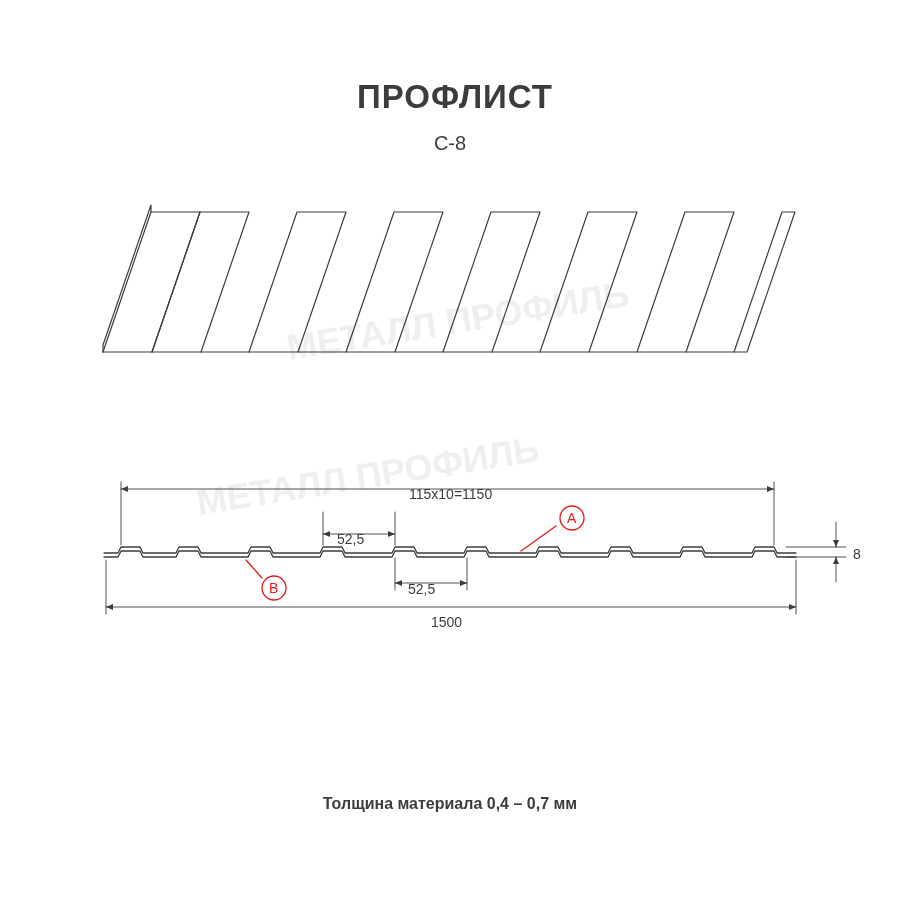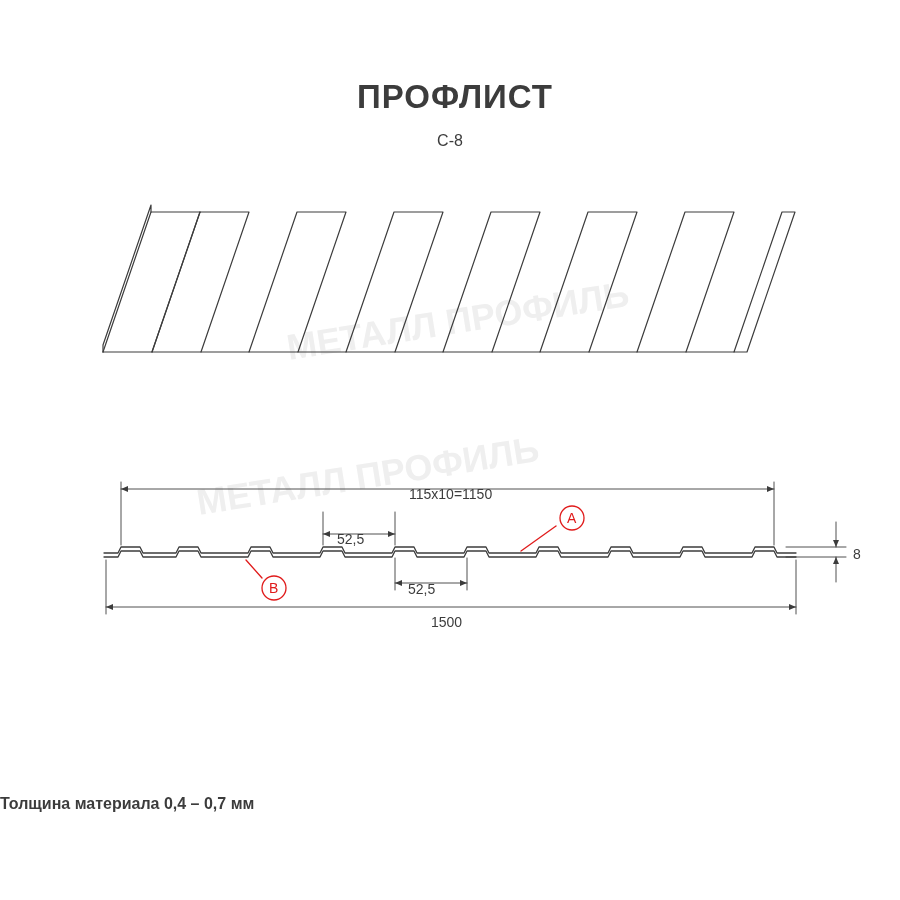--- a/index.html
+++ b/index.html
@@ -30,28 +30,29 @@
     font-weight: bold;
     letter-spacing: 1px;
     color: #3c3c3c;
   }
   .subtitle {
     position: absolute;
     top: 132px;
     left: 0;
     width: 900px;
     text-align: center;
-    font-size: 16px;
+    font-size: 20px;
     color: #3c3c3c;
   }
   .footnote {
     position: absolute;
     top: 795px;
     left: 0;
     width: 900px;
+    text-align: center;
     font-size: 16px;
     font-weight: bold;
     color: #3c3c3c;
   }
   .svg-layer {
     position: absolute;
     top: 0;
     left: 0;
   }
   .wm {

